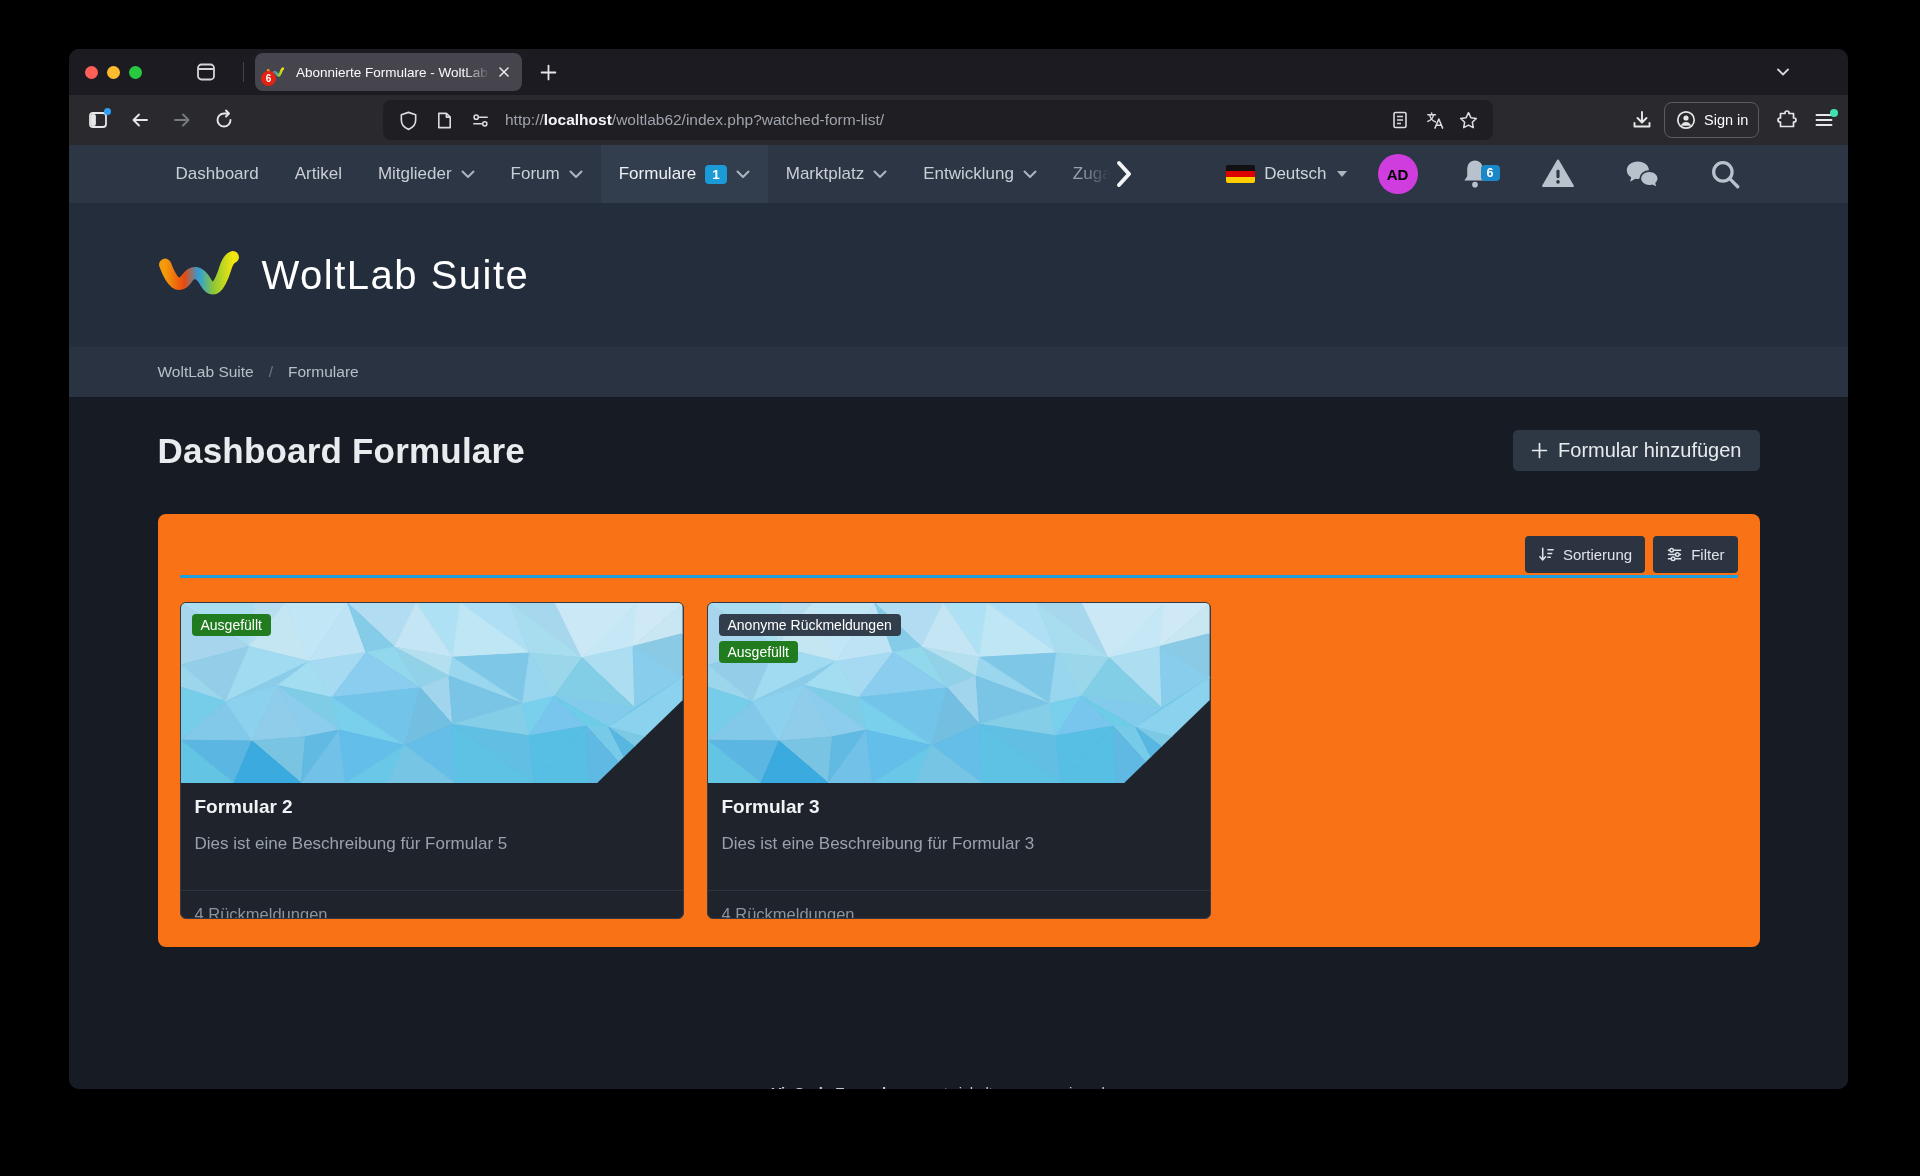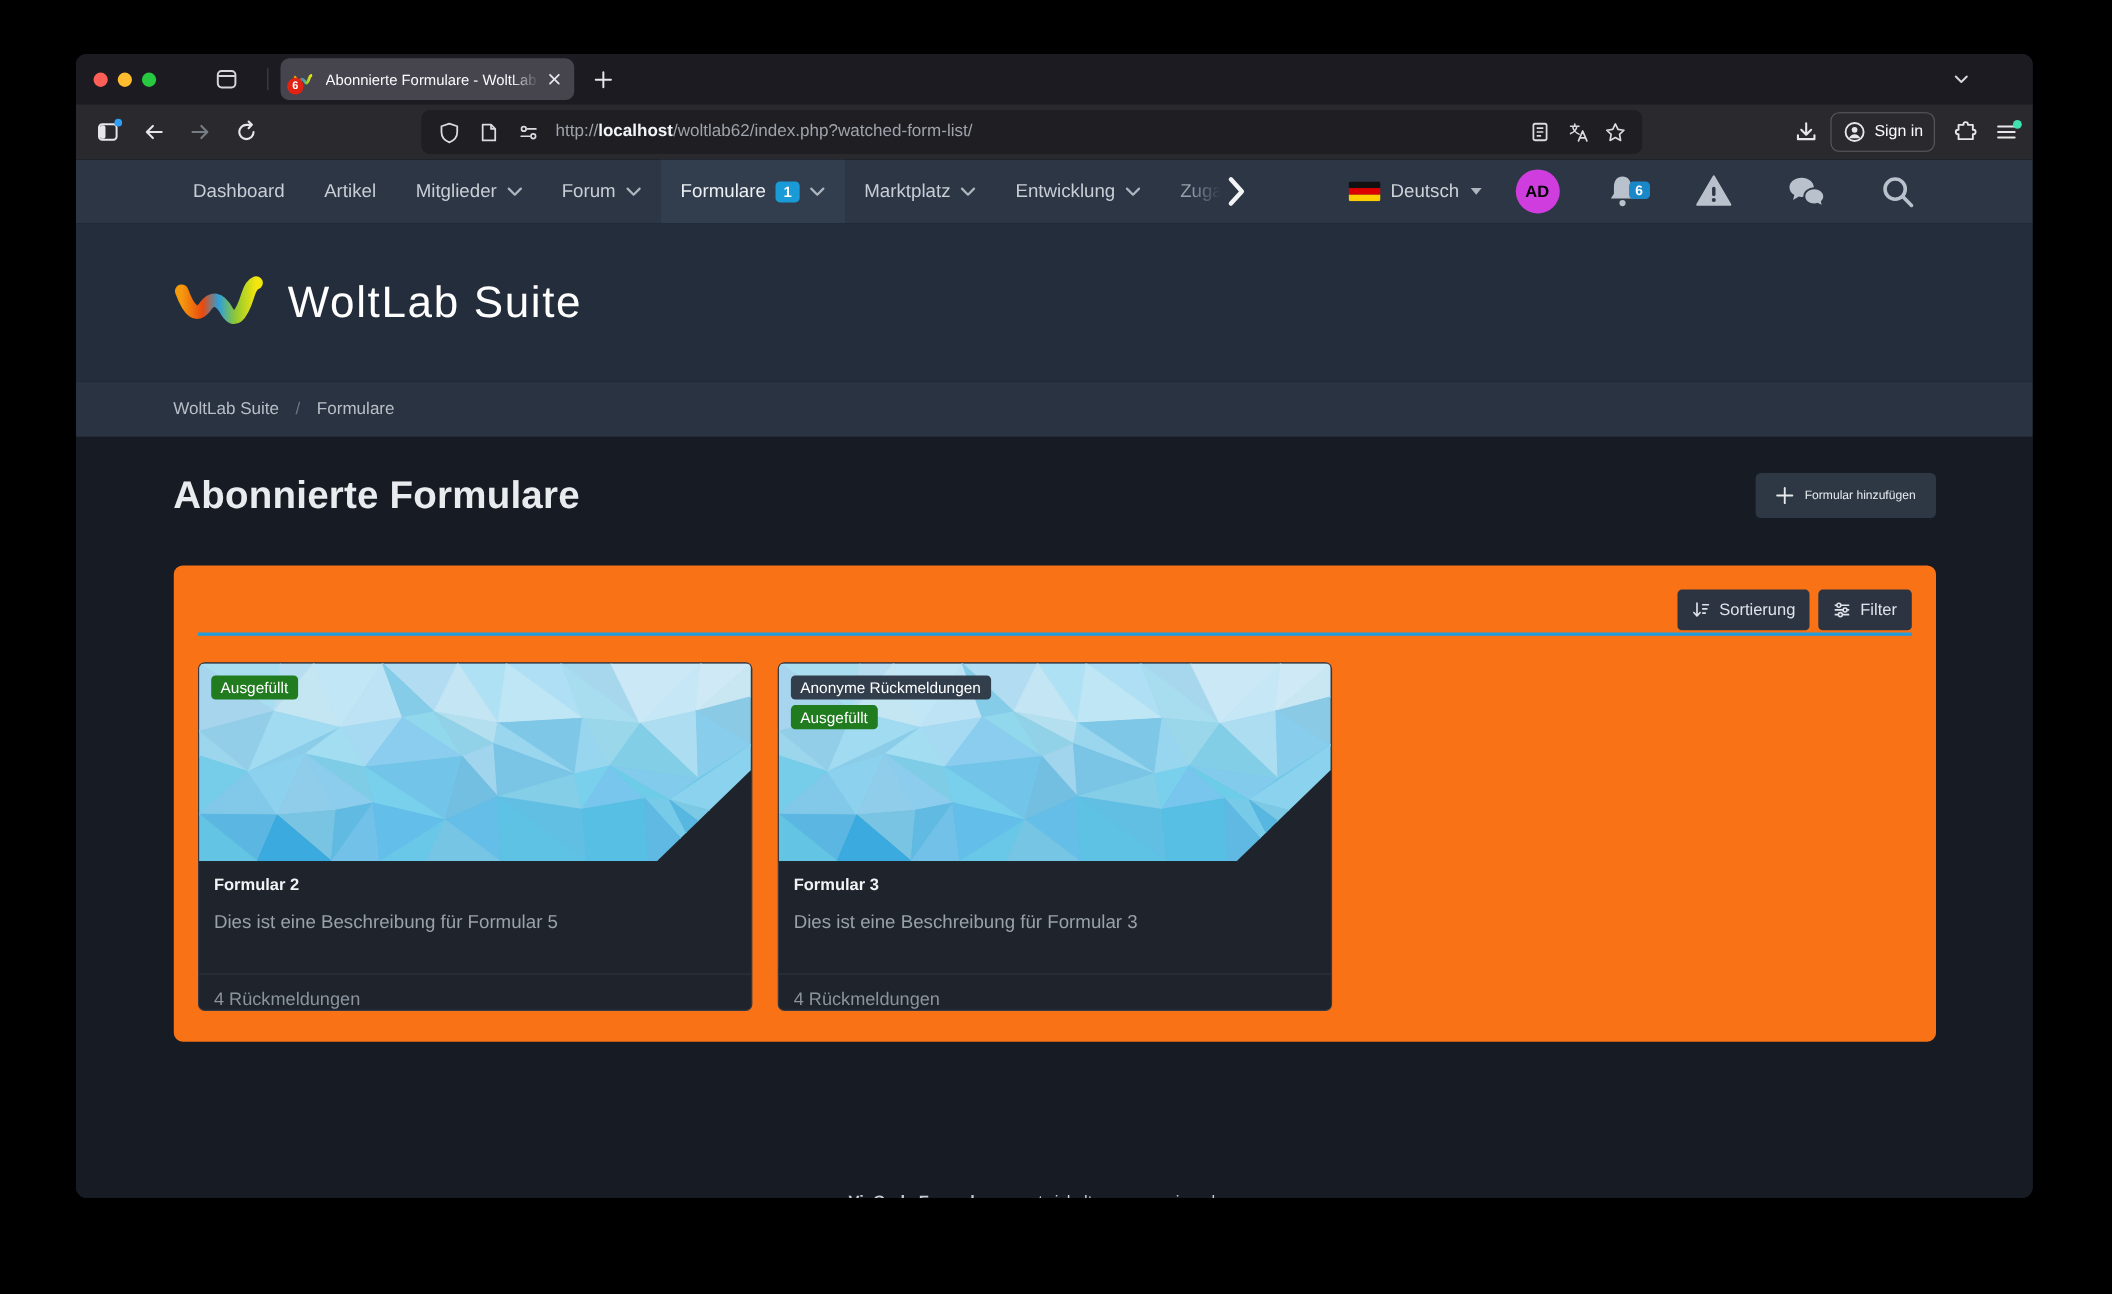--- a/index.html
+++ b/index.html
@@ -50,35 +50,35 @@
   .site-header .container { height:100%; display:flex; align-items:center; }
   .logo { display:flex; align-items:center; gap:22px; }
   .logo-text { color:#fff; font-size:40px; font-weight:normal; letter-spacing:1.5px; }
   .breadcrumb { height:50px; background:#2a3341; flex:none; }
   .breadcrumb .container { height:100%; display:flex; align-items:center; gap:15px; font-size:15.5px; }
   .breadcrumb a { color:#b9bfc8; text-decoration:none; }
   .breadcrumb .sep { color:#6f7680; }
   .main { flex:1; }
   .title-row { margin-top:33px; display:flex; align-items:center; justify-content:space-between; }
   h1.page-title { color:#e9ecef; font-size:35px; font-weight:bold; letter-spacing:.2px; }
-  .add-btn { background:#2e3845; border-radius:5px; height:41px; display:flex; align-items:center; gap:10px; padding:0 18px; color:#e8ebee; font-size:11px; }
+  .add-btn { background:#2e3845; border-radius:5px; height:41px; display:flex; align-items:center; gap:10px; padding:0 18px; color:#e8ebee; font-size:20px; }
   .panel { margin-top:43px; background:#f97316; border-radius:8px; padding:22px; height:433px; }
   .panel-toolbar { display:flex; justify-content:flex-end; gap:8px; }
   .small-btn { background:#2c3442; border-radius:4px; height:37px; display:flex; align-items:center; gap:8px; padding:0 13px; color:#dfe3e9; font-size:15px; }
   .blue-line { margin-top:2px; height:3px; background:#1f9dde; }
   .cards { margin-top:24px; display:grid; grid-template-columns:repeat(3, 1fr); gap:23px; }
   .card { background:#1f242c; border:1px solid #333945; border-radius:6px; overflow:hidden; height:317px; display:flex; flex-direction:column; }
   .card-img { position:relative; height:180px; flex:none; }
   .card-img svg.poly { position:absolute; inset:0; width:100%; height:100%; clip-path:polygon(0 0, 100% 0, 100% 54%, 83% 100%, 0 100%); }
   .card-badges { position:absolute; left:11px; top:11px; display:flex; flex-direction:column; align-items:flex-start; gap:5px; }
   .cbadge { border-radius:4px; padding:3px 9px; color:#fff; font-size:14px; }
   .cbadge.green { background:#217c20; }
   .cbadge.slate { background:#333e4d; }
   .card-body { padding:13px 14px 0 14px; flex:1; }
-  .card-title { color:#f1f3f5; font-size:15px; font-weight:bold; }
+  .card-title { color:#f1f3f5; font-size:19px; font-weight:bold; }
   .card-desc { margin-top:16px; color:#99a1ab; font-size:17px; }
   .card-meta { border-top:1px solid #2e343d; padding:14px 14px; color:#8b939e; font-size:16.5px;margin-top:36px; }
   .footer-band { margin-top:35px; height:73px; background:#242d3b; flex:none; }
   .footer-band .container { height:100%; display:flex; align-items:center; }
   .footer-band a { color:#2f9fe1; font-size:16px; text-decoration:none; }
   .copyright { height:36px; display:flex; justify-content:center; padding-top:31px; color:#c6ccd3; font-size:15px; white-space:nowrap; }
   .copyright b { font-weight:bold; margin-right:6px; }
   svg { display:block; }
 </style>
 </head>
@@ -347,21 +347,21 @@
       <div class="container">
         <a>WoltLab Suite</a>
         <span class="sep">/</span>
         <a>Formulare</a>
       </div>
     </div>
 
     <div class="main">
       <div class="container">
         <div class="title-row">
-          <h1 class="page-title">Abonnierte Formulare</h1>
+          <h1 class="page-title">Dashboard Formulare</h1>
           <div class="add-btn">
             <svg width="17" height="17" viewBox="0 0 16 16">
                 <path d="M8,1.5 V14.5 M1.5,8 H14.5" stroke="#e8ebee" stroke-width="1.6" stroke-linecap="round"></path>
               </svg>
             <span>Formular hinzufügen</span>
           </div>
         </div>
 
         <section class="panel">
           <div class="panel-toolbar">

